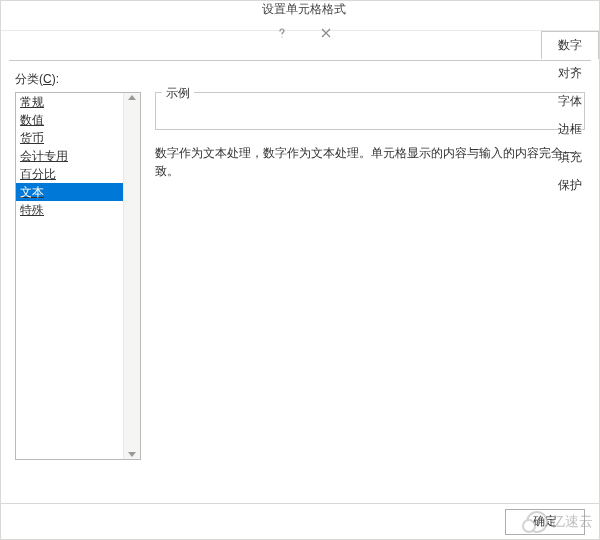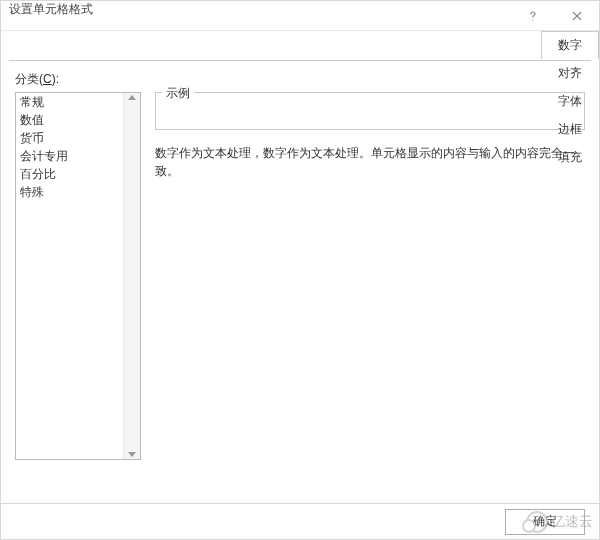--- a/index.html
+++ b/index.html
@@ -15,24 +15,25 @@
   .dialog {
     width: 600px; height: 540px;
     background: #ffffff;
     border: 1px solid #d8d8d6;
     display: flex; flex-direction: column;
     position: relative;
   }
   
   .titlebar {
     height: 30px;
-    display: flex; 
+    display: flex; align-items: center;
     padding-left: 8px;
     border-bottom: 1px solid #e9e9e7;
     color: #444;
+    flex-direction: column;
   }
   .titlebar .title { flex: 1; font-size: 12px; }
   .titlebar .controls { display: flex; }
   .titlebar .ctrl {
     width: 44px; height: 30px;
     display: flex; align-items: center; justify-content: center;
     color: #777;
   }
   .titlebar .ctrl svg { width: 10px; height: 10px; stroke: #888; stroke-width: 1.2; fill: none; }
   
@@ -91,20 +92,21 @@
     height: 368px;
     border: 1px solid #b9b9b7;
     display: flex;
     position: relative;
     background: #ffffff;
   }
   .listbox {
     flex: 1;
     overflow: hidden;
     padding: 0;
+    text-decoration: underline;
   }
   .listbox .item {
     padding: 1px 4px 1px 4px;
     line-height: 16px;
     cursor: default;
     white-space: nowrap;
   }
   .listbox .item.selected {
     background: #0078d7;
     color: #ffffff;
@@ -211,35 +213,37 @@
       </div>
     </div>
   </div>
 
   <div class="tabstrip">
     <div class="tab active"><span>数字</span></div>
     <div class="tab"><span>对齐</span></div>
     <div class="tab"><span>字体</span></div>
     <div class="tab"><span>边框</span></div>
     <div class="tab"><span>填充</span></div>
+    <div class="tab"><span>保护</span></div>
   </div>
 
   <div class="body">
     <div class="category-label">
       <span>分类(</span><span class="underline">C</span><span>):</span>
     </div>
     <div class="body-row">
 
       <div class="listbox-wrap">
         <div class="listbox">
           <div class="item">常规</div>
           <div class="item">数值</div>
           <div class="item">货币</div>
           <div class="item">会计专用</div>
           <div class="item">百分比</div>
+          <div class="item selected">文本</div>
           <div class="item">特殊</div>
         </div>
         <div class="fake-scrollbar">
           <div class="arrow up"></div>
           <div class="arrow down"></div>
         </div>
       </div>
 
       <div class="right-pane">
         <div class="sample-box">

